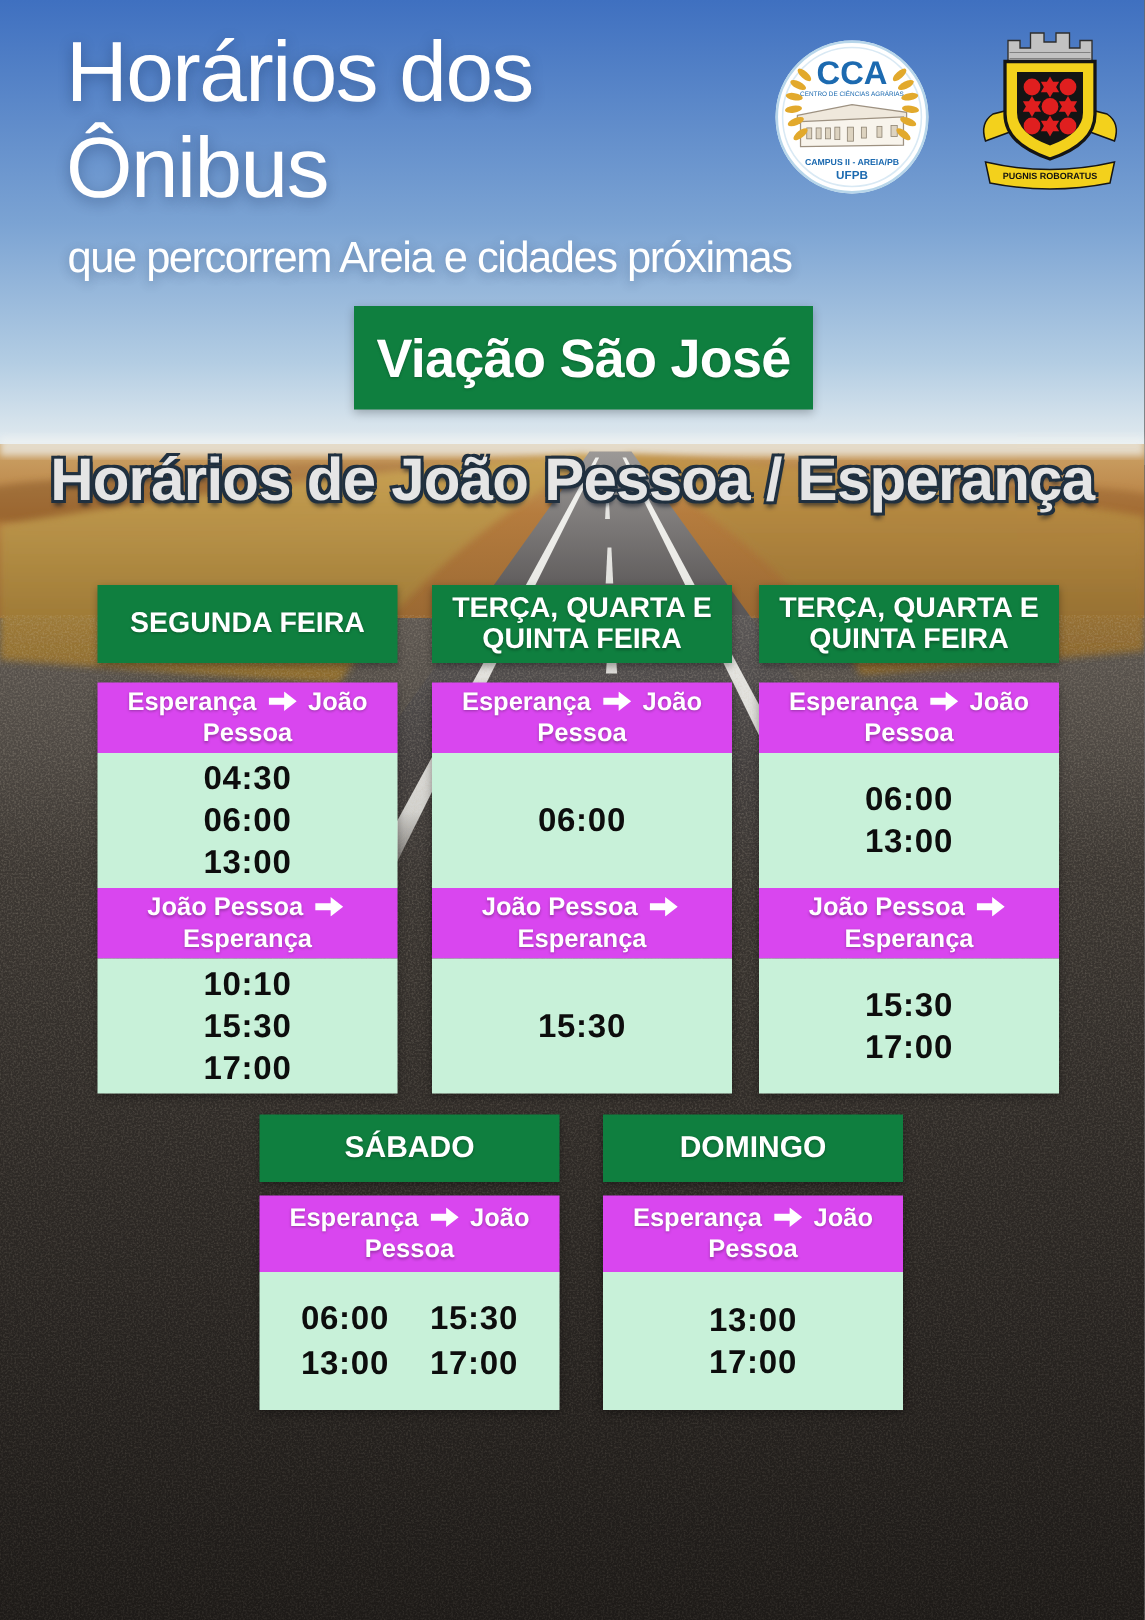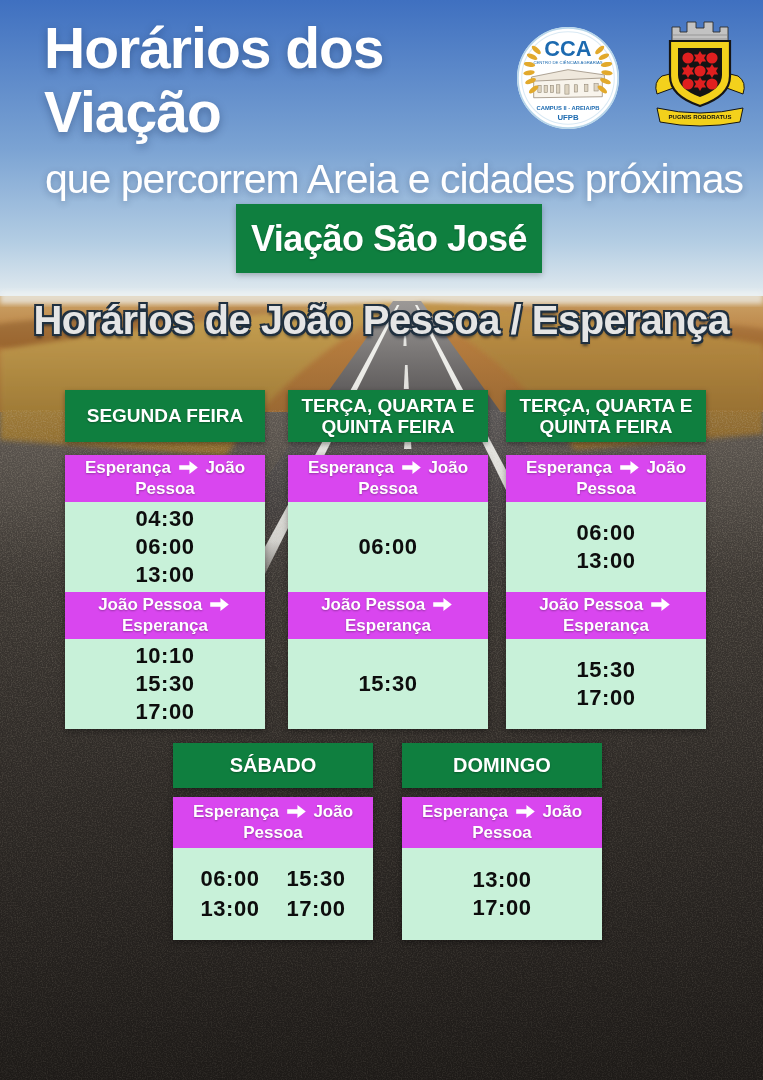--- a/index.html
+++ b/index.html
@@ -4,25 +4,25 @@
 <style>
   html,body{margin:0;padding:0;background:#666;}
   .poster{
     position:relative;width:763px;height:1080px;overflow:hidden;
     font-family:"Liberation Sans","DejaVu Sans",sans-serif;
     -webkit-font-smoothing:antialiased;
   }
   .bg{position:absolute;left:0;top:0;width:763px;height:1080px;}
 
   
-  .title{position:absolute;left:44px;top:16px;color:#fff;font-weight:bold;
+  .title{position:absolute;left:44px;top:16px;color:#fff;font-weight:normal;
          font-size:57px;line-height:64px;letter-spacing:-1px;
          text-shadow:0 3px 9px rgba(15,35,75,.35);}
   .subtitle{position:absolute;left:45px;top:156px;width:710px;color:#fff;
-         font-size:41px;font-weight:200;letter-spacing:-1px;
+         font-size:29px;font-weight:200;letter-spacing:-1px;
          text-shadow:0 2px 7px rgba(15,35,75,.30);}
   .cca-logo{position:absolute;left:516px;top:26px;width:104px;height:104px;}
   .crest{position:absolute;left:652px;top:14px;width:96px;height:116px;}
 
   
   .banner{position:absolute;left:236px;top:204px;width:306px;height:69px;
          background:#0f7f3f;display:flex;align-items:center;justify-content:center;
          color:#fff;font-size:36px;font-weight:bold;letter-spacing:-.5px;
          box-shadow:0 2px 6px rgba(0,0,0,.25);
          text-shadow:0 1px 2px rgba(0,0,0,.25);}
@@ -147,21 +147,21 @@
       <polygon points="407.5,477 412,477 415,523 404.5,523"></polygon>
     </g>
     <polygon points="409,550 414.6,550 419,598 404,598" fill="url(#linefade)"></polygon>
 
     <rect x="0" y="410" width="763" height="670" filter="url(#grain)" opacity="0.5"></rect>
     <rect x="0" y="500" width="763" height="580" fill="url(#darken)"></rect>
   </svg>
 
   <div class="title">
     <div>Horários dos</div>
-    <div>Viação</div>
+    <div>Ônibus</div>
   </div>
   <div class="subtitle">que percorrem Areia e cidades próximas</div>
 
   <svg class="cca-logo" viewBox="0 0 100 100">
     <circle cx="50" cy="50" r="49" fill="#ffffff"></circle>
     <circle cx="50" cy="50" r="48.2" fill="none" stroke="#b7d6ea" stroke-width="1.6"></circle>
     <circle cx="50" cy="50" r="44.5" fill="none" stroke="#d9e9f4" stroke-width="1"></circle>
     <text x="50" y="29" font-size="21" font-weight="bold" fill="#1c6ab0" text-anchor="middle">CCA</text>
     <text x="50" y="36.5" font-size="4.1" fill="#1c6ab0" text-anchor="middle">CENTRO DE CIÊNCIAS AGRÁRIAS</text>
     <g>

